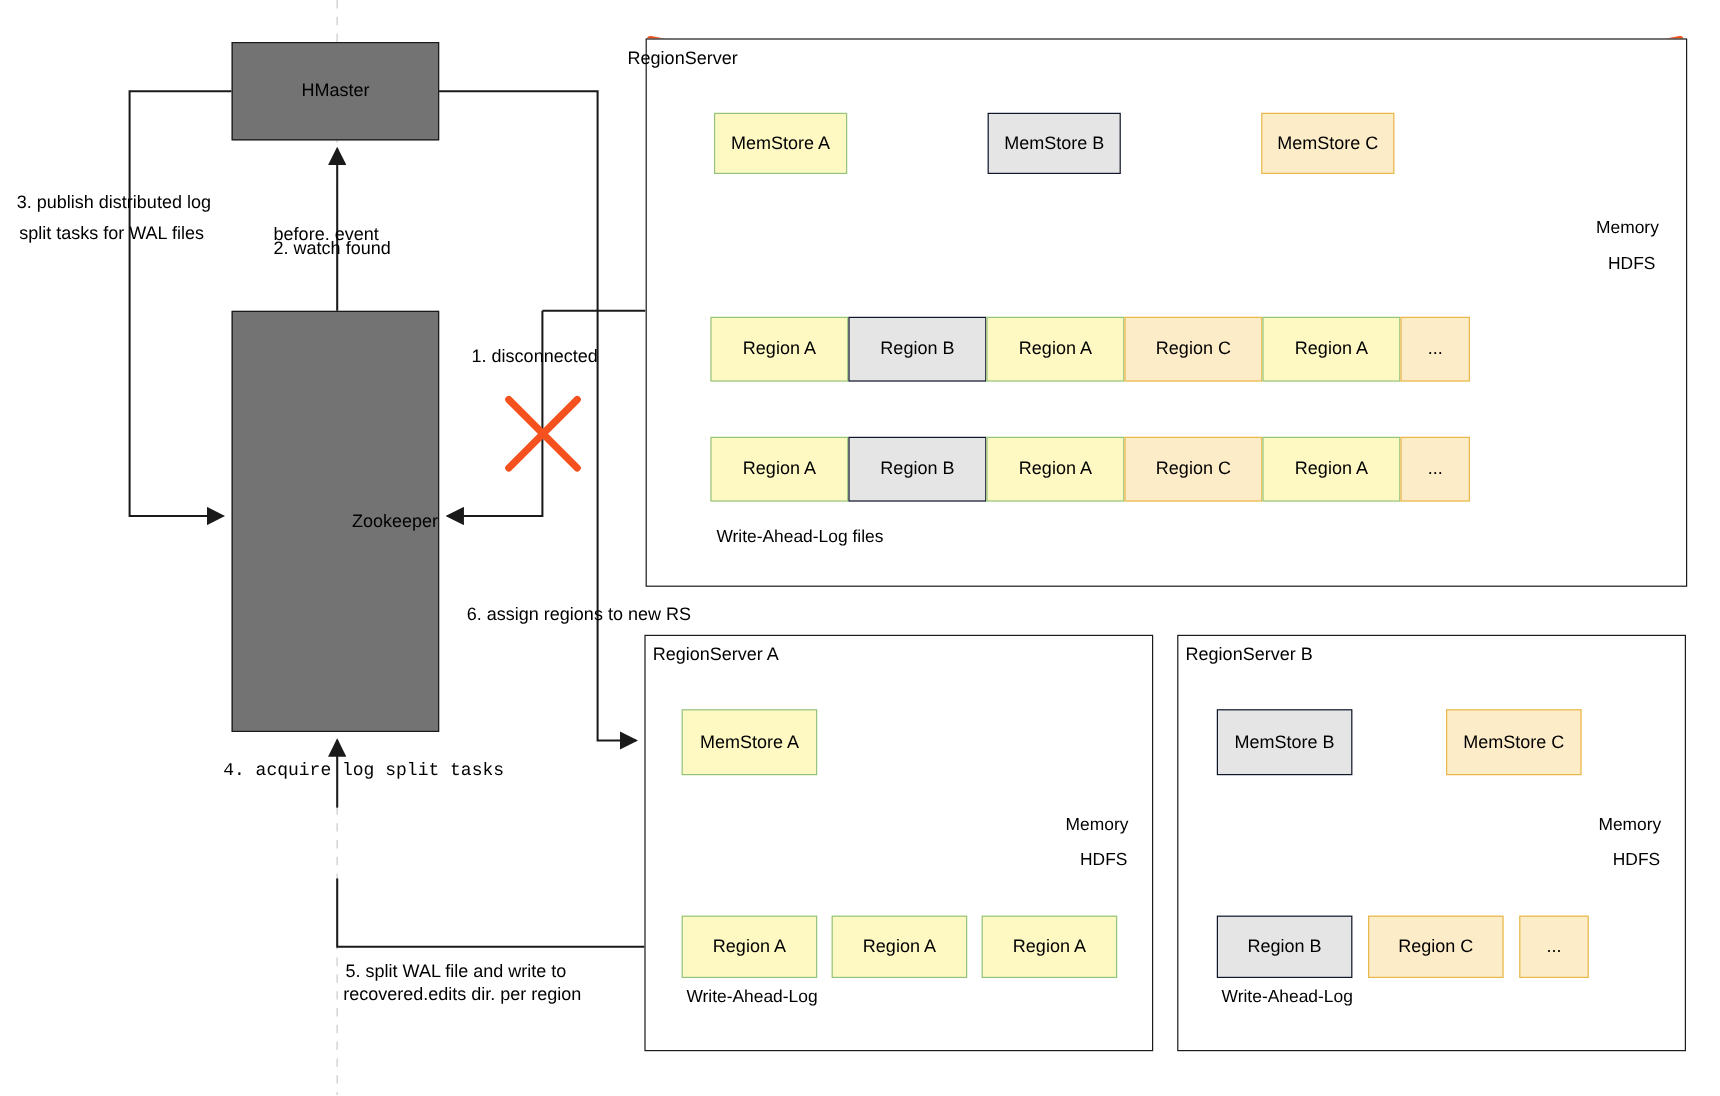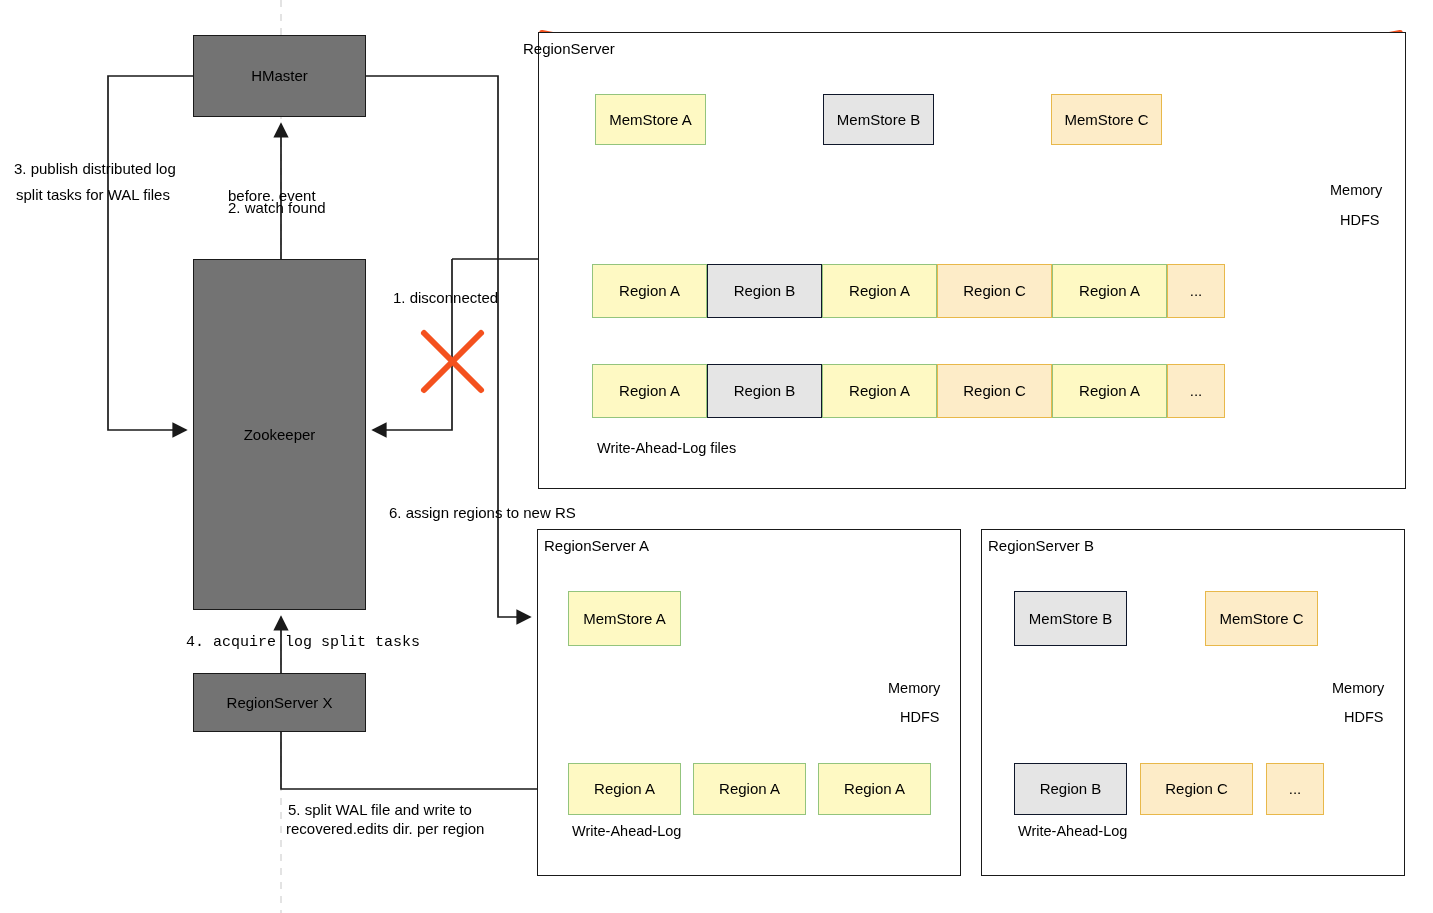--- a/index.html
+++ b/index.html
@@ -103,27 +103,24 @@
 
     <line x1="545" y1="204" x2="1398" y2="204" stroke="#1a1a1a" stroke-width="2.2" stroke-dasharray="4,5"></line>
     <line x1="540" y1="702" x2="958" y2="702" stroke="#1a1a1a" stroke-width="2.2" stroke-dasharray="5,6"></line>
     <line x1="983" y1="702" x2="1402" y2="702" stroke="#1a1a1a" stroke-width="2.2" stroke-dasharray="5,6"></line>
   </svg>
 
   <div class="node plain-box" style="left:193px; top:35px; width:173px; height:82px;">
     <span>HMaster</span>
   </div>
 
-  <div class="node plain-box" style="left:193px; top:259px; width:173px; height:351px;">
+  <div class="node plain-box" style="left:193px; top:259px; width:173px; height:351px;justify-content:flex-end;">
     <span>Zookeeper</span>
   </div>
 
-  <div class="node plain-box" style="left:193px; top:673px; width:173px; height:59px;">
-    <span>RegionServer X</span>
-  </div>
 
   <div class="label" style="left:14px; top:159px;">3. publish distributed log</div>
   <div class="label" style="left:16px; top:185px;">split tasks for WAL files</div>
 
   <div class="label" style="left:228px; top:150px;margin-top:48px;">2. watch found</div>
   <div class="label" style="left:228px; top:186px;">before. event</div>
 
   <div class="label" style="left:393px; top:288px;">1. disconnected</div>
 
   <div class="label" style="left:186px; top:633px;font-family:Liberation Mono, monospace;">4. acquire log split tasks</div>

